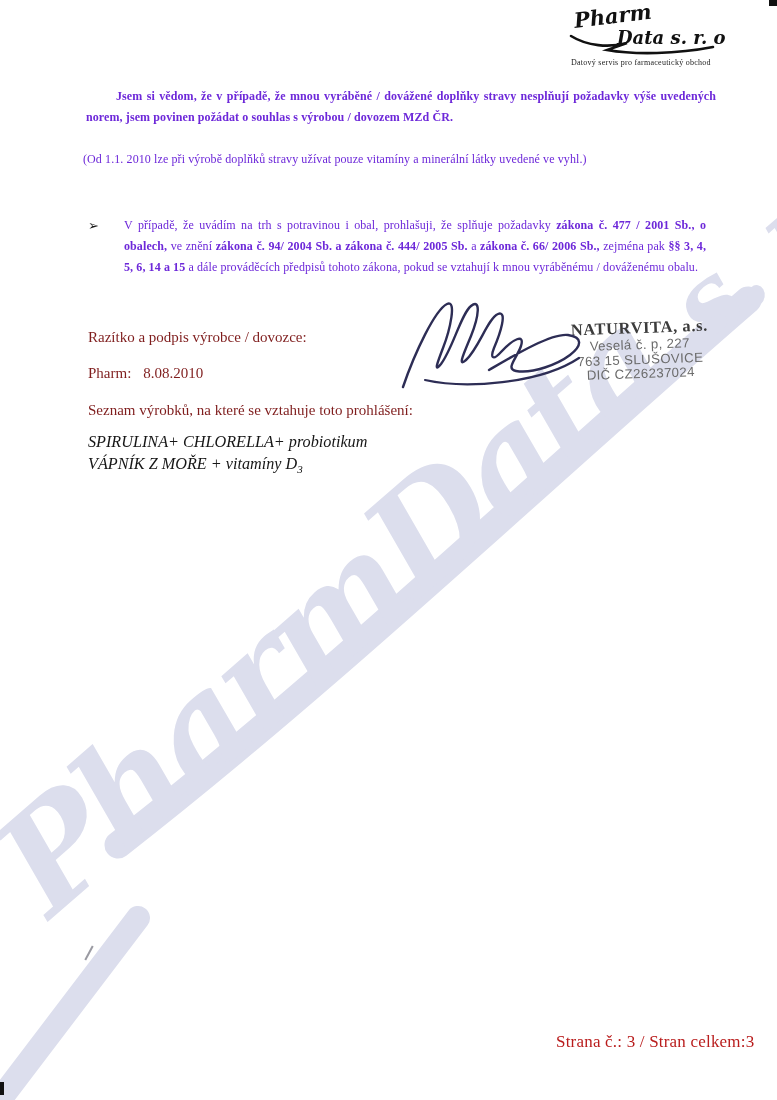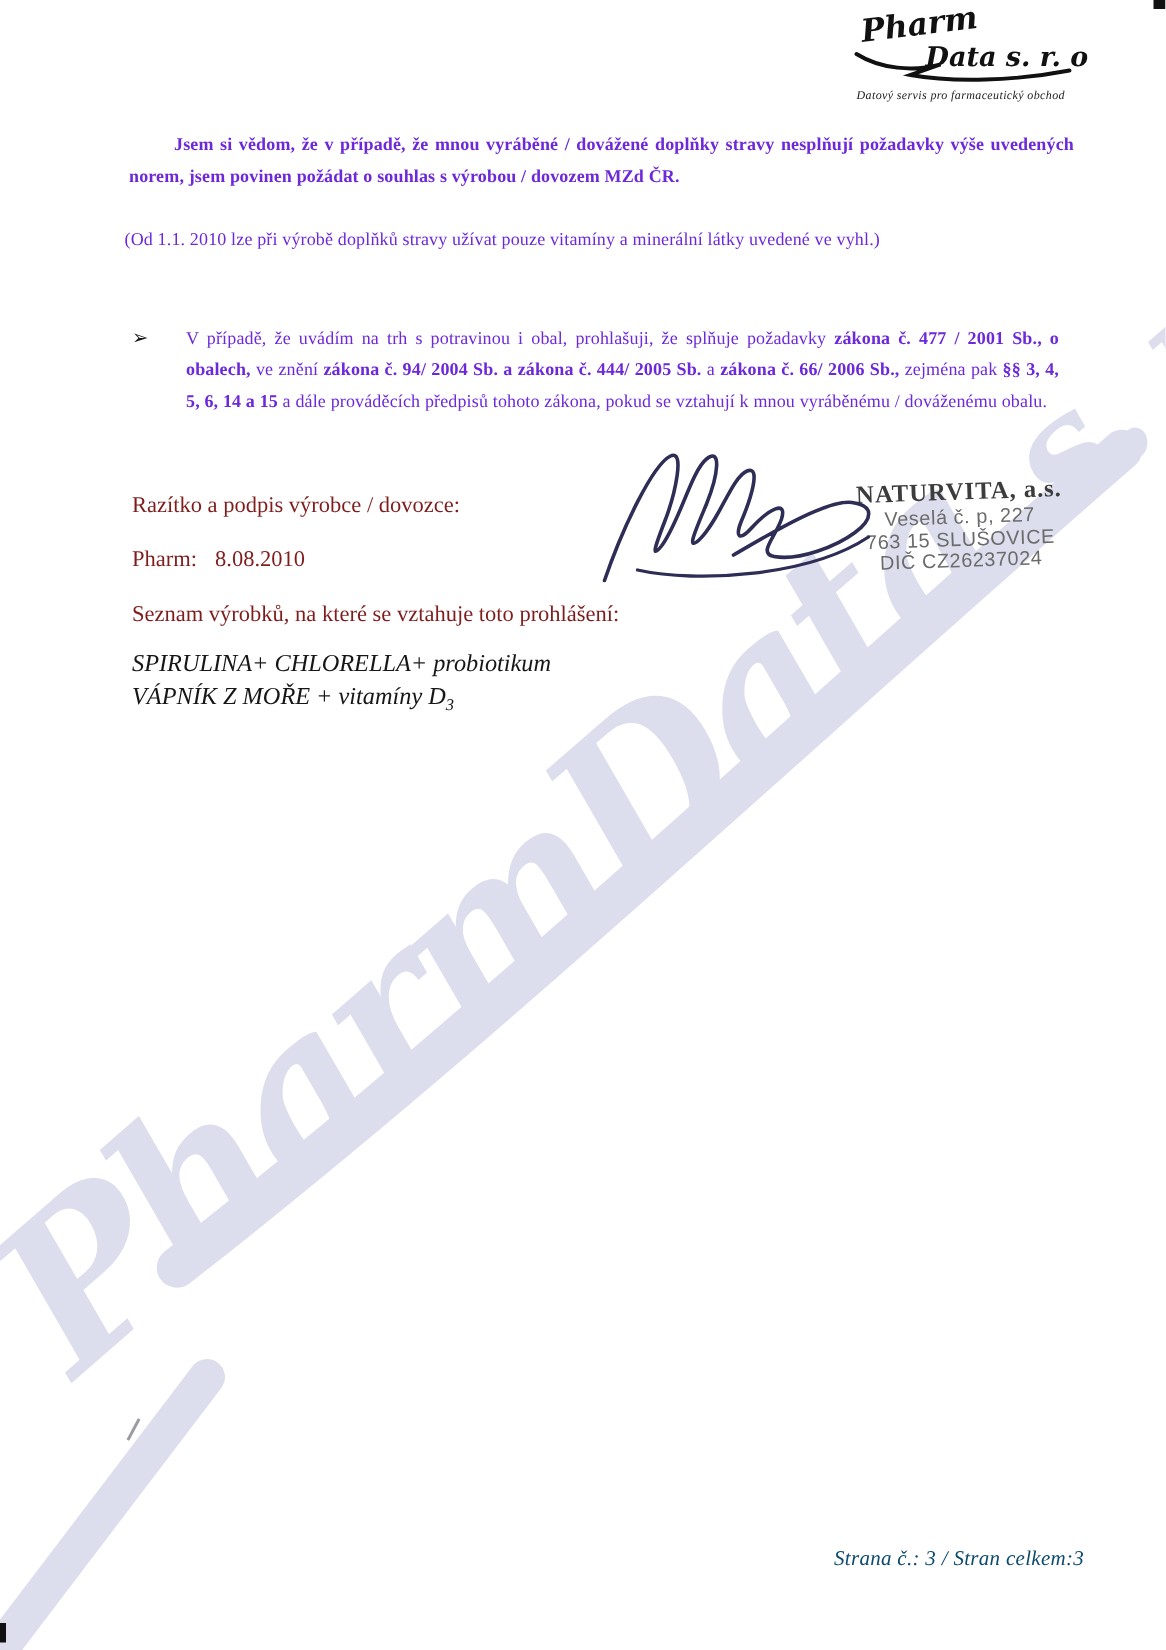--- a/index.html
+++ b/index.html
@@ -29,26 +29,25 @@
     text-align:center;transform:rotate(-2deg);color:#6b6b6b;
     font-family:"Liberation Sans","DejaVu Sans",sans-serif;
   }
   .stamp-company{
     font-family:"Liberation Serif",serif;font-weight:bold;
     font-size:16.5px;color:#3c3c3c;letter-spacing:.6px;white-space:nowrap;
   }
   .stamp-line{font-size:13.2px;line-height:14.5px;letter-spacing:.4px;white-space:nowrap;}
   .products div{font-size:16.2px;line-height:21.5px;color:#161616;}
   .footer{
-    font-size:14px;font-style:italic;color:#0c4a6e;letter-spacing:.2px;white-space:nowrap;
+    font-size:17px;color:#b91c1c;letter-spacing:.2px;white-space:nowrap;
   }
   .tagline{
     font-size:8px;color:#222;letter-spacing:.25px;white-space:nowrap;
     font-family:"Liberation Serif",serif;
-    font-style:italic;
   }
   .artifact{background:#111;}
   sub{font-size:11px;}
 </style>
 </head>
 <body>
 
 <div class="layer" id="watermark-layer">
   <svg width="777" height="1100" viewBox="0 0 777 1100">
 

